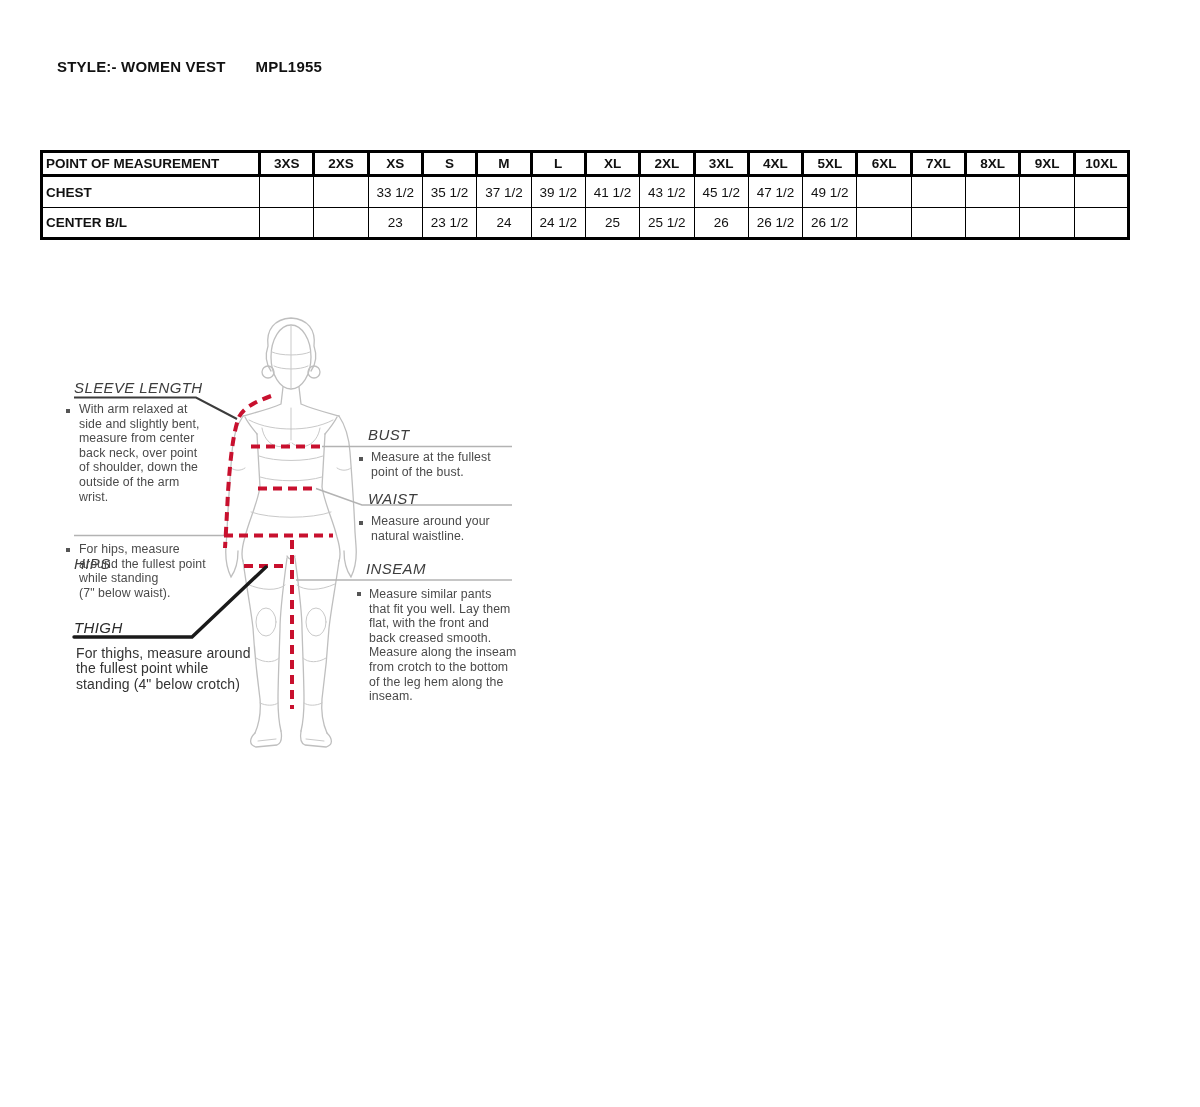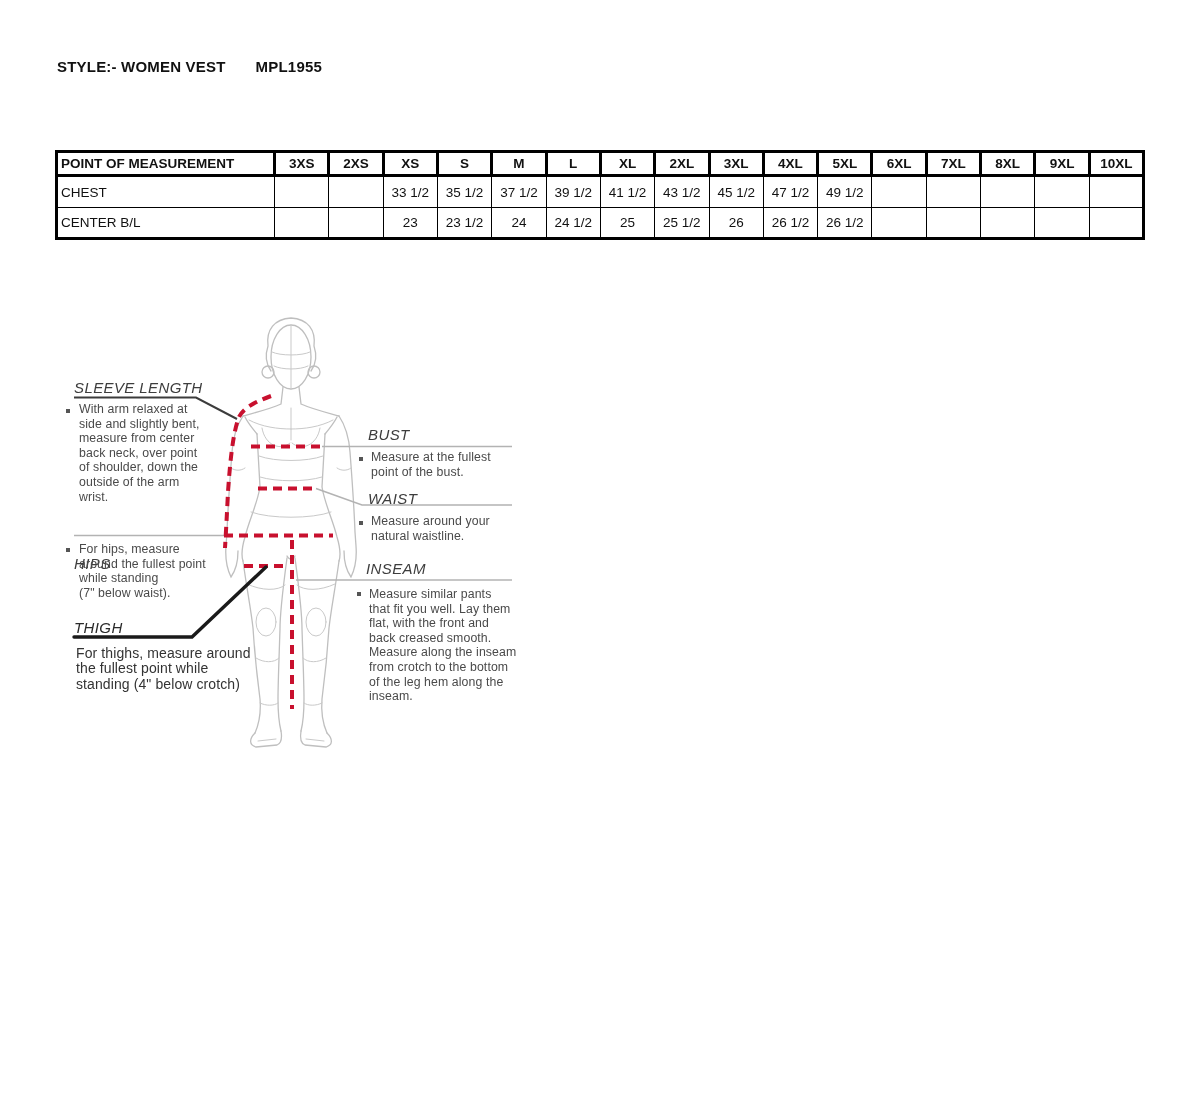--- a/index.html
+++ b/index.html
@@ -7,36 +7,36 @@
     position:relative; width:1200px; height:914px; background:#fff;
     font-family:"Liberation Sans", sans-serif; overflow:hidden;
   }
   .title {
     position:absolute; left:57px; top:58px;
     font-size:15px; font-weight:bold; color:#111; letter-spacing:.2px;
   }
   .title .code { margin-left:30px; }
 
   table.size-table {
-    position:absolute; left:55px; top:150px; width:1090px;
+    position:absolute; left:40px; top:150px; width:1090px;
     border-collapse:collapse; table-layout:fixed;
     border:3px solid var(--table-border,#000);
     padding-left:32px;
   }
   table.size-table th {
     border:3px solid var(--table-border,#000);
     font-size:13.5px; font-weight:bold; color:#111;
     text-align:center; padding:0; height:21px; background:#fff;
   }
   table.size-table td {
     border:1.5px solid var(--table-border,#000);
     font-size:13.5px; color:#111; text-align:center; padding:0; background:#fff;
   }
   table.size-table th.pom, table.size-table td.lbl { text-align:left; padding-left:3px; }
-  table.size-table td.lbl { font-weight:normal; }
+  table.size-table td.lbl { font-weight:bold; }
   table.size-table tr.r1 td { height:30px; }
   table.size-table tr.r2 td { height:29px; }
 
   .note {
     position:absolute; left:57px; top:263px; width:1000px;
     font-size:14px; font-weight:bold; color:#111;
   }
 
   svg.overlay { position:absolute; left:0; top:0; pointer-events:none; }
 

